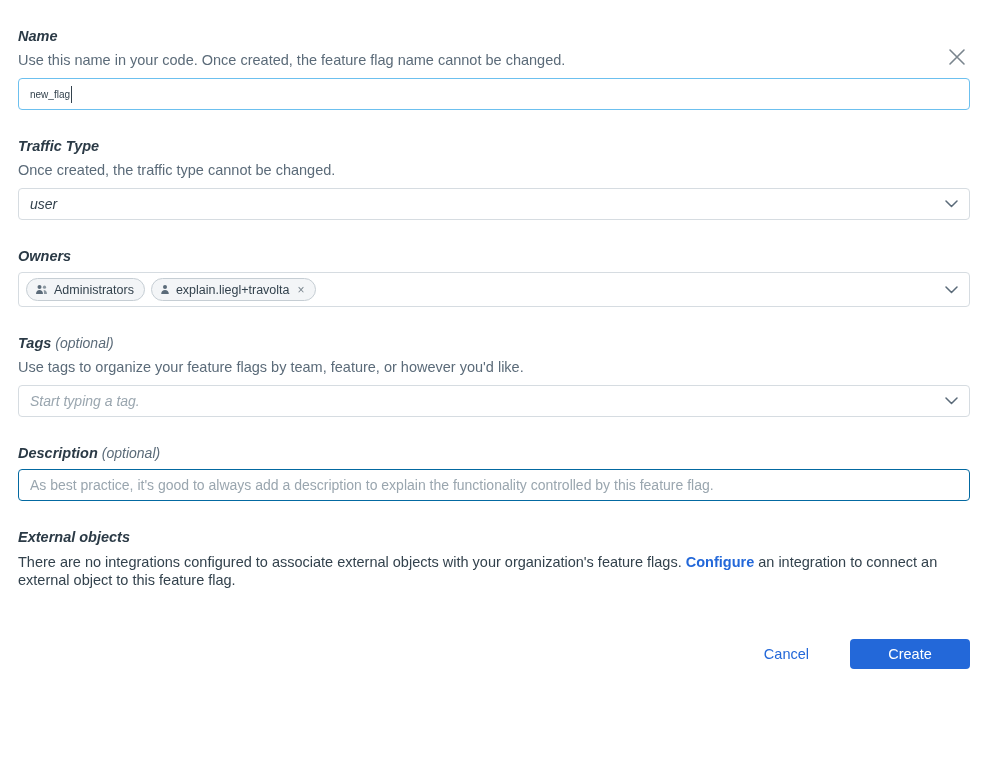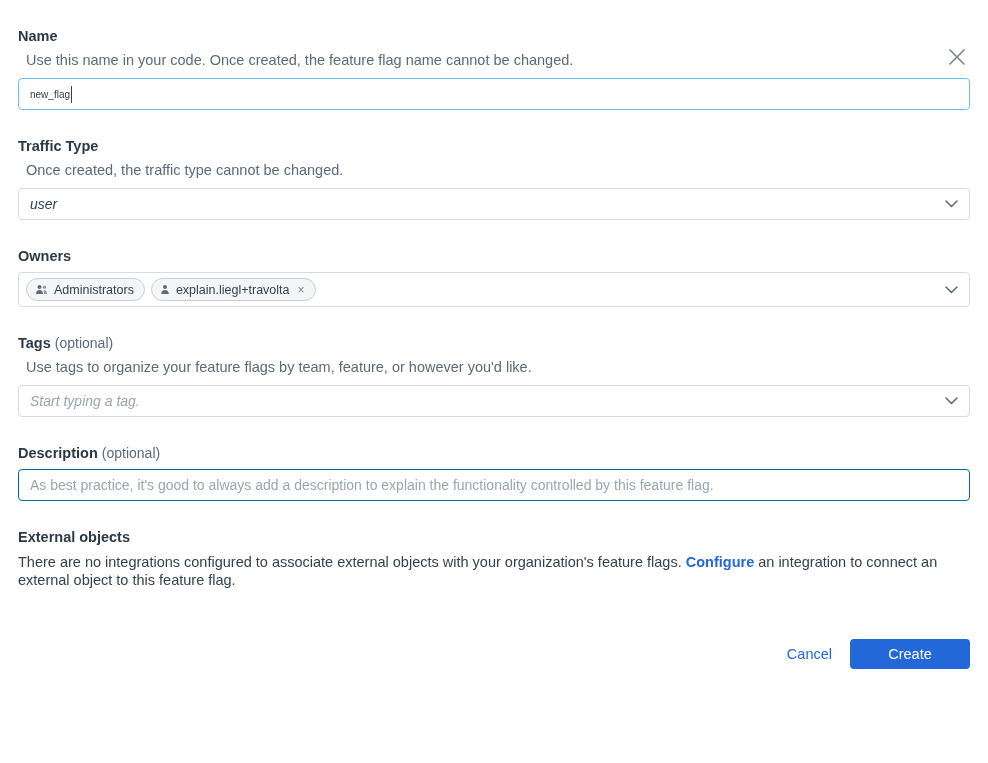--- a/index.html
+++ b/index.html
@@ -37,31 +37,31 @@
     font-weight: 700;
     color: #1f2a37;
     letter-spacing: 0.2px;
   }
   .section { margin-top: 28px; }
   .field-label {
     font-size: 14.5px;
     font-weight: 700;
     color: #2b3a46;
     margin-bottom: 8px;
+    font-style: italic;
   }
   .field-label .optional {
     font-weight: 400;
     color: #5b6b79;
     font-size: 14px;
   }
   .help-text {
     font-size: 14.5px;
     color: #5b6b79;
     margin-bottom: 10px;
-    margin-left: 8px;
   }
   .text-input {
     width: 100%;
     height: 32px;
     border: 1px solid #0369a1;
     border-radius: 4px;
     padding: 0 11px;
     font-size: 14px;
     font-family: "Liberation Sans", sans-serif;
     color: #33424d;
@@ -158,21 +158,21 @@
     color: #2368d9;
     font-weight: 700;
     text-decoration: none;
     cursor: pointer;
   }
   .footer {
     margin-top: 50px;
     display: flex;
     justify-content: flex-end;
     align-items: center;
-    gap: 18px;
+    gap: 41px;
   }
   .cancel-link {
     color: #2368d9;
     font-size: 14.5px;
     text-decoration: none;
     cursor: pointer;
   }
   .create-btn {
     background: #2368d9;
     color: #ffffff;

